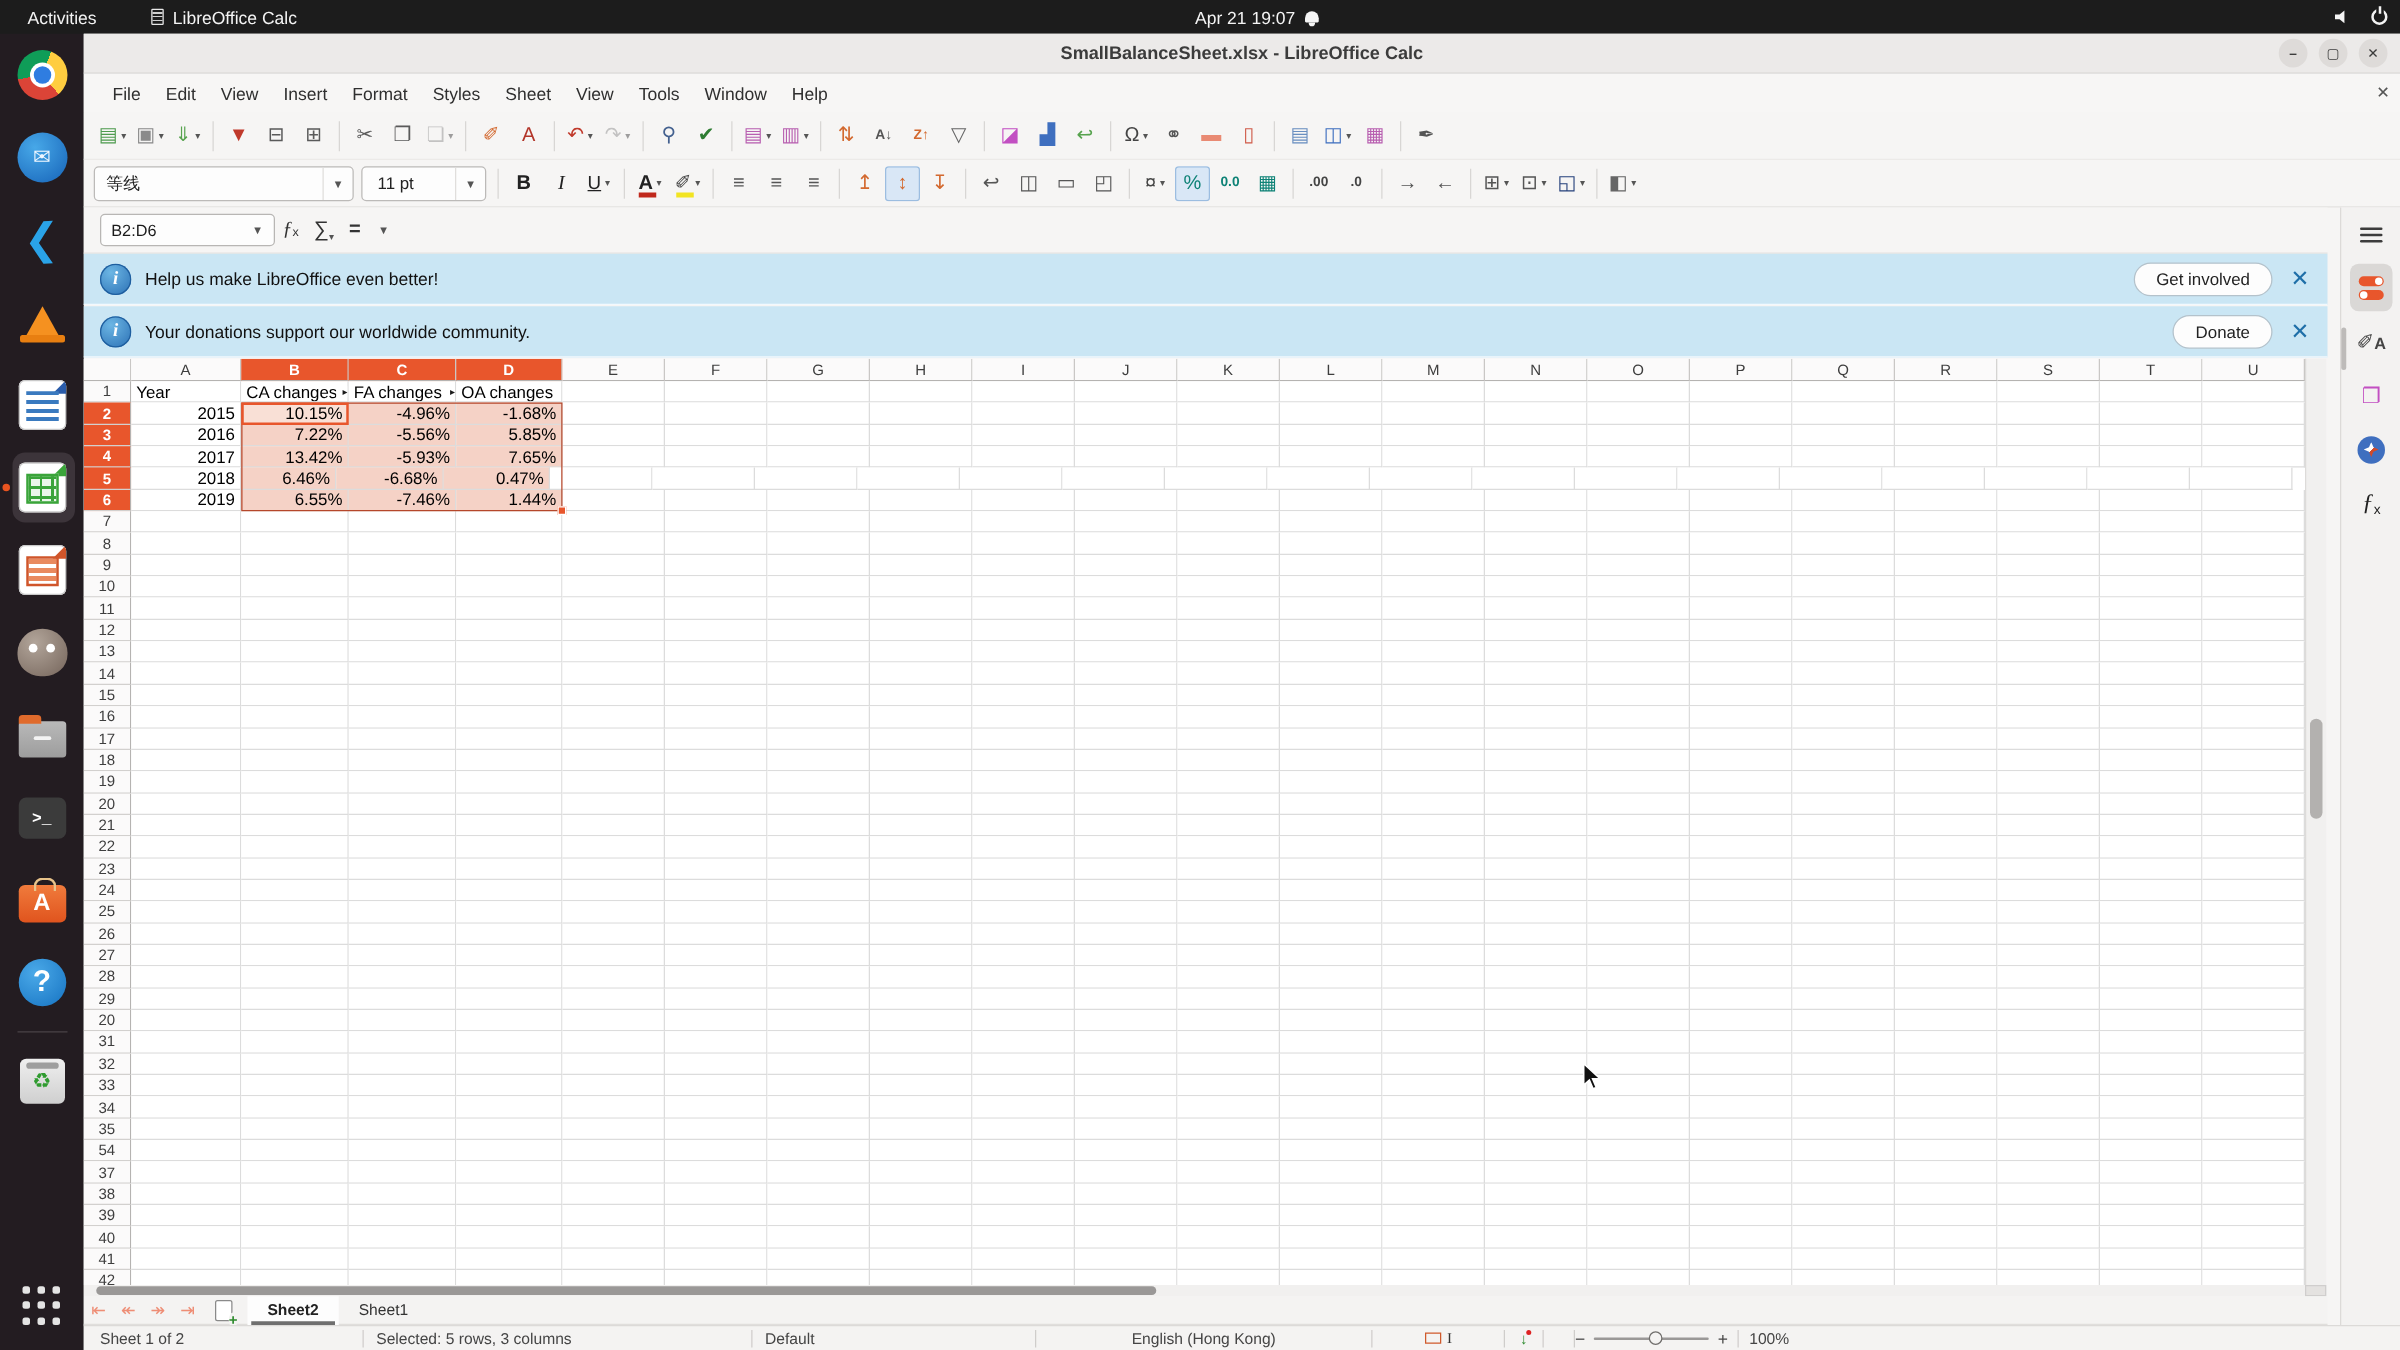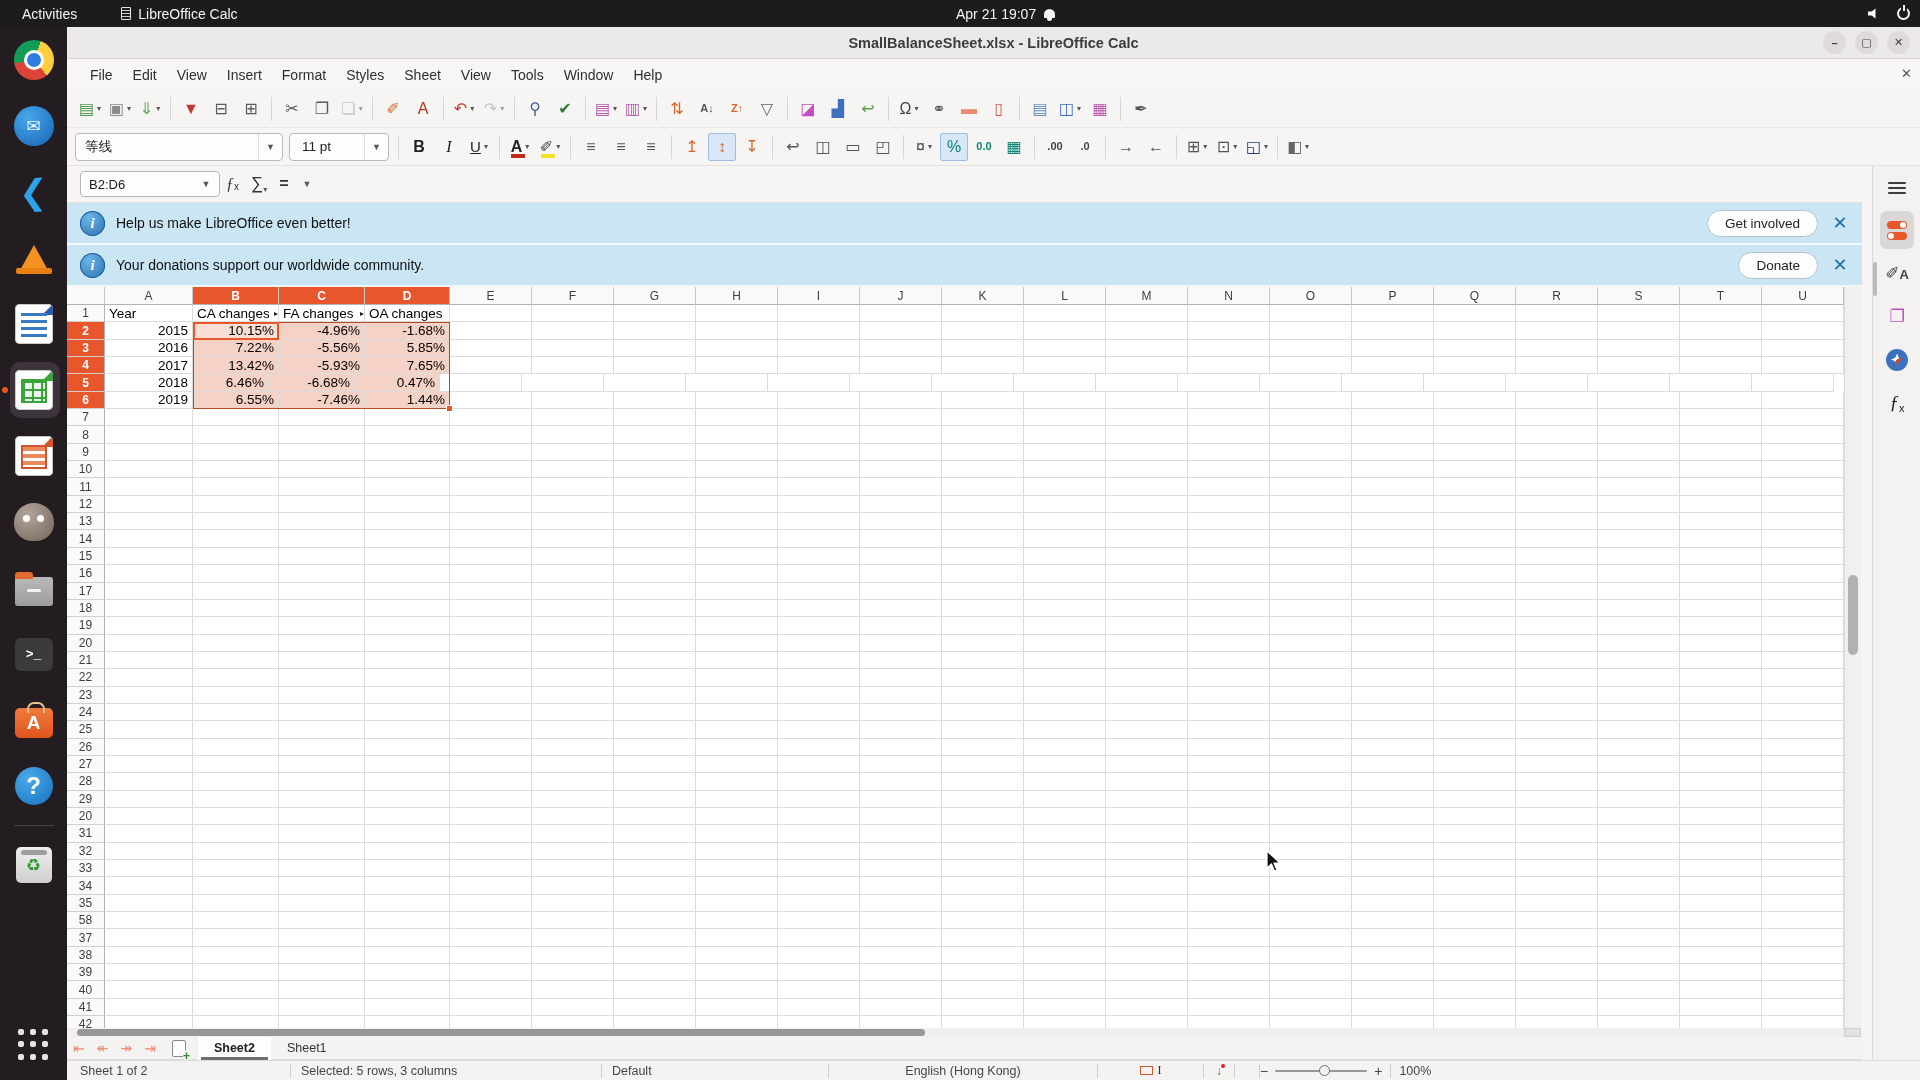--- a/index.html
+++ b/index.html
@@ -1451,21 +1451,21 @@
         <div class="cell" style="width: 82px;"></div>
         <div class="cell" style="width: 82px;"></div>
         <div class="cell" style="width: 82px;"></div>
         <div class="cell" style="width: 82px;"></div>
         <div class="cell" style="width: 82px;"></div>
         <div class="cell" style="width: 82px;"></div>
         <div class="cell" style="width: 82px;"></div>
         <div class="cell" style="width: 82px;"></div>
       </div>
       <div class="grow">
-        <div class="rhead">58</div>
+        <div class="rhead">54</div>
         <div class="cell" style="width: 88px;"></div>
         <div class="cell" style="width: 86px;"></div>
         <div class="cell" style="width: 86px;"></div>
         <div class="cell" style="width: 85px;"></div>
         <div class="cell" style="width: 82px;"></div>
         <div class="cell" style="width: 82px;"></div>
         <div class="cell" style="width: 82px;"></div>
         <div class="cell" style="width: 82px;"></div>
         <div class="cell" style="width: 82px;"></div>
         <div class="cell" style="width: 82px;"></div>

